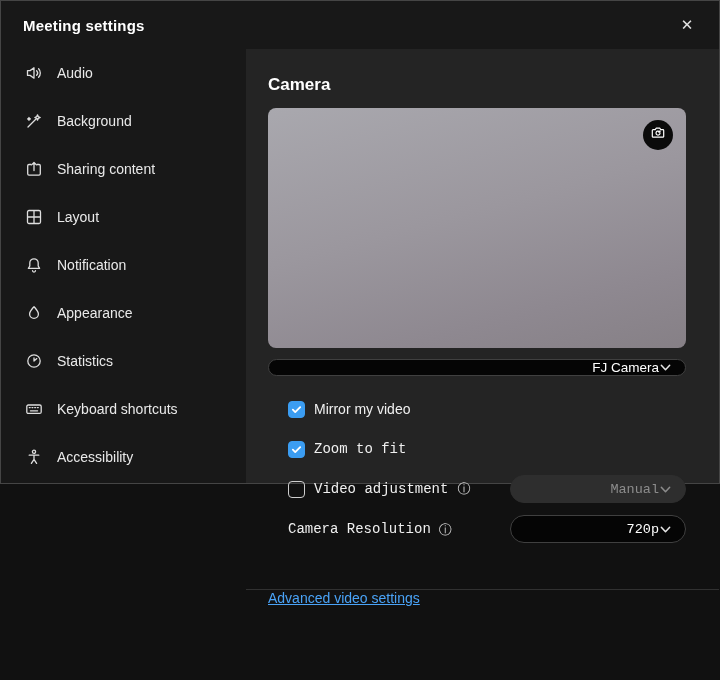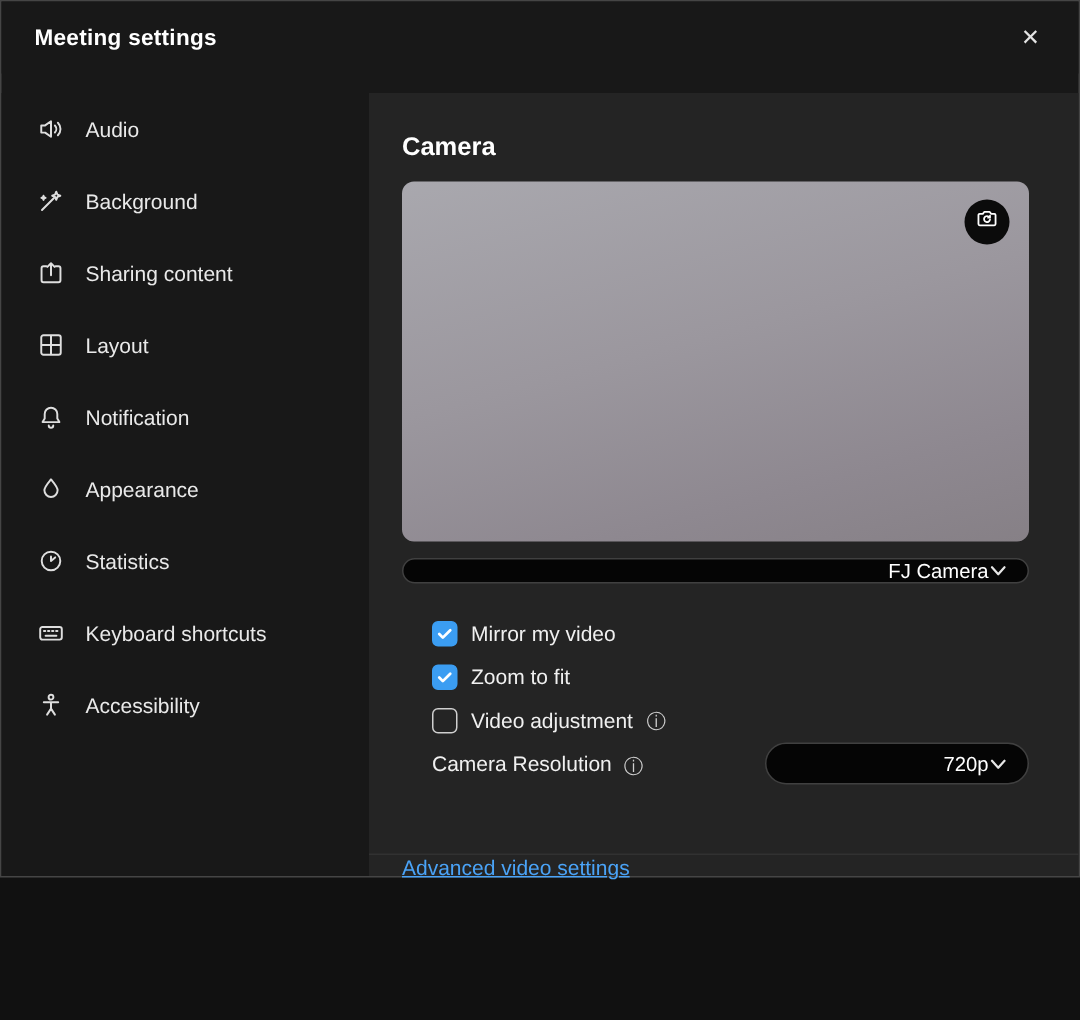--- a/index.html
+++ b/index.html
@@ -1,21 +1,21 @@
 <!DOCTYPE html>
 <html><head>
 <meta charset="utf-8">
 <style>
   * { margin:0; padding:0; box-sizing:border-box; }
   html,body { width:720px; height:680px; background:#111; }
   body { font-family:"Liberation Sans", sans-serif; color:#ececec; overflow:hidden; }
 
   .window{
-    width:720px; height:585px; background:#181818;
-    border:1px solid #454545; display:flex; flex-direction:column;gap:13px;
+    width:720px; height:484px; background:#181818;
+    border:1px solid #454545; display:flex; flex-direction:column;
   }
 
   
   .titlebar{
     height:48px; flex:0 0 48px; display:flex; align-items:center;
     justify-content:space-between; padding:0 18px 0 22px; background:#181818;
   }
   .titlebar .title{ font-size:15px; font-weight:bold; color:#fff; letter-spacing:.2px; }
   .close-btn{
     width:28px; height:28px; display:flex; align-items:center; justify-content:center;
@@ -68,21 +68,21 @@
   .select .chev svg{ width:13px; height:13px; }
   .select.full{ width:100%; margin-bottom:19px; }
   .select.small{ width:176px; flex:0 0 176px; }
   .select.disabled{
     background:#2e2e2e; border-color:#2e2e2e; color:#8c8c8c; cursor:default;
   }
   .select.disabled .chev{ color:#8c8c8c; }
 
   
   .row{ display:flex; align-items:center; justify-content:space-between; min-height:28px;padding-left:20px; }
-  .row + .row{ margin-top:1px; }
+  .row + .row{ margin-top:12px;font-family:Liberation Mono, monospace; }
   .row-left{ display:flex; align-items:center; gap:9px; font-size:14px; color:#f0f0f0; }
   .checkbox{
     width:17px; height:17px; border-radius:4px; border:1.5px solid #cfcfcf;
     background:transparent; display:flex; align-items:center; justify-content:center;
     cursor:pointer; flex:0 0 17px;
   }
   .checkbox.checked{ background:#3b9df2; border-color:#3b9df2; }
   .checkbox svg{ width:11px; height:11px; color:#fff; }
   .info{ font-size:13px; color:#cfcfcf; line-height:1; cursor:pointer; }
   .res-row{ margin-top:6px; }
@@ -250,20 +250,28 @@
           <span>Zoom to fit</span>
         </div>
       </div>
 
       <div class="row">
         <div class="row-left">
           <span class="checkbox"></span>
           <span>Video adjustment</span>
           <span class="info">ⓘ</span>
         </div>
+        <div class="select small disabled">
+          <span>Manual</span>
+          <span class="chev">
+            <svg viewBox="0 0 14 14" fill="none" stroke="currentColor" stroke-width="1.6" stroke-linecap="round" stroke-linejoin="round">
+                <path d="M2.5 4.5L7 9.5l4.5-5"></path>
+              </svg>
+          </span>
+        </div>
       </div>
 
       <div class="row res-row">
         <div class="res-label">
           <span>Camera Resolution</span>
           <span class="info">ⓘ</span>
         </div>
         <div class="select small">
           <span>720p</span>
           <span class="chev">

